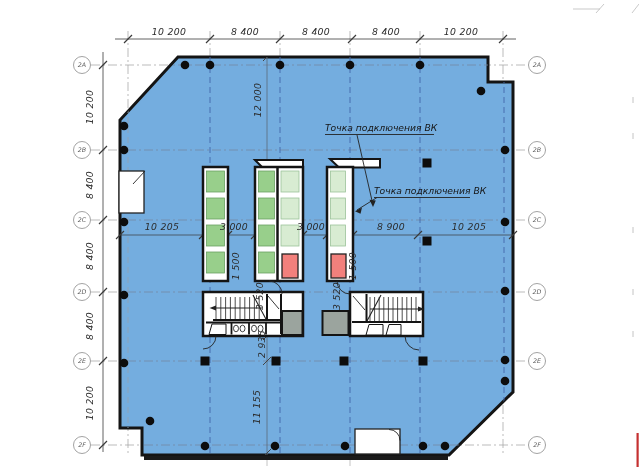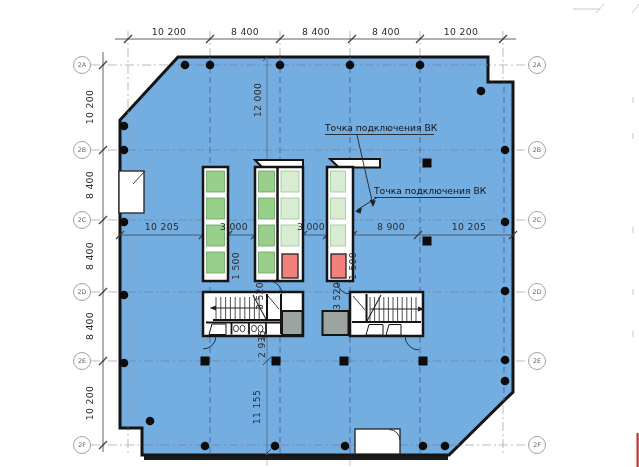--- a/index.html
+++ b/index.html
@@ -1,17 +1,17 @@
 <!DOCTYPE html>
 <html><head>
 <meta charset="utf-8">
 <style>
   html,body{margin:0;padding:0;background:#ffffff;}
   .canvas{position:relative;width:639px;height:467px;background:#ffffff;overflow:hidden;
-          font-family:"DejaVu Sans",sans-serif;}
+          font-family:"DejaVu Sans",sans-serif;font-style:italic;}
   svg{position:absolute;left:0;top:0;}
   text{font-family:"DejaVu Sans",sans-serif;}
   .dim{font-size:9.3px;fill:#2b2b2b;letter-spacing:.3px;}
   .note{font-size:9.2px;fill:#151515;}
   .bub{font-size:6.3px;fill:#5c5c5c;}
 </style>
 </head>
 <body>
 
 <div class="canvas">

